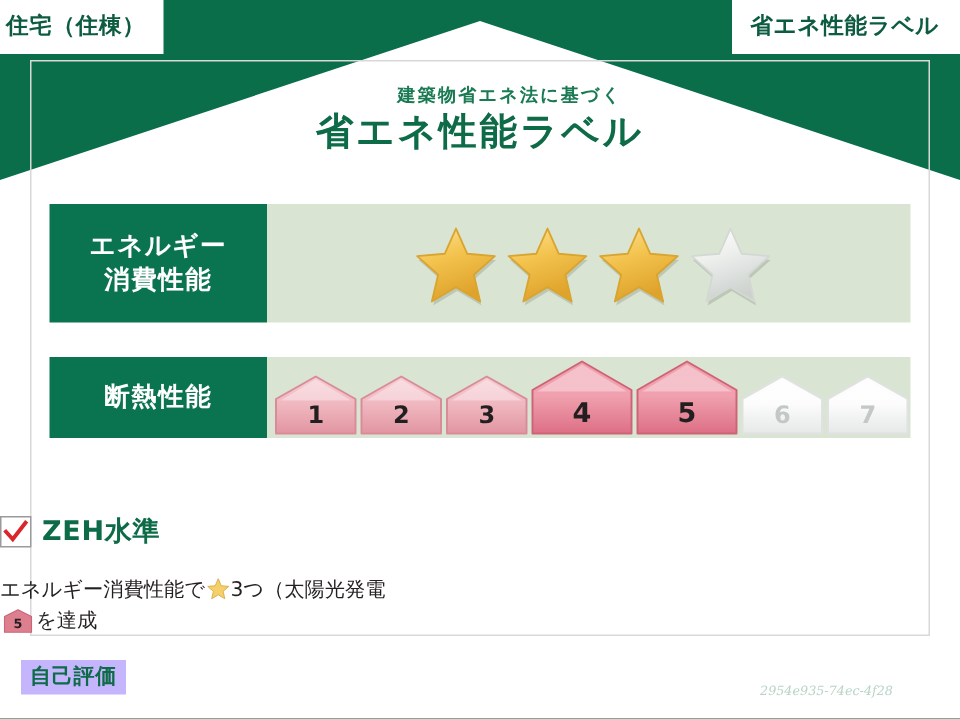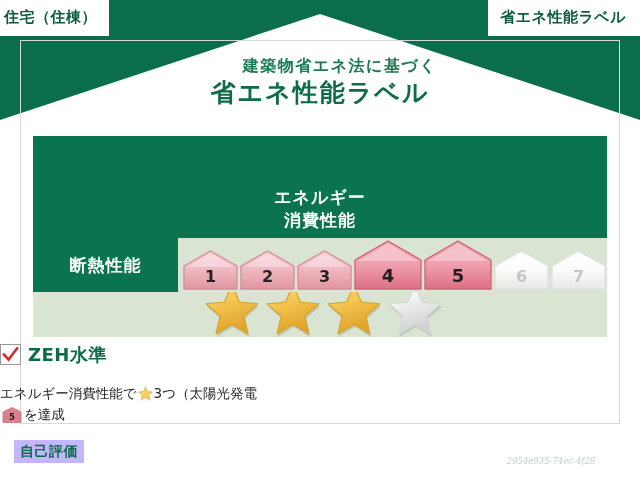--- a/index.html
+++ b/index.html
@@ -51,21 +51,21 @@
   #title-block {
     position: absolute;
     top: 56px;
     left: 0;
     width: 640px;
     text-align: center;
     z-index: 5;
   }
   #title-sub {
     color: #1a7a53;
-    font-size: 16px;
+    font-size: 12px;
     font-weight: bold;
     letter-spacing: 1.5px;
     line-height: 1.2;
     margin: 0 0 4px 0;
     padding-left: 40px;
   }
   #title-main {
     color: #0d6b47;
     font-size: 25px;
     font-weight: bold;
@@ -90,21 +90,21 @@
 
   
   .metric-row {
     position: absolute;
     left: 33px;
     width: 574px;
     display: flex;
     align-items: stretch;
     z-index: 5;
   }
-  #row-energy { top: 136px; height: 79px; flex-direction: column; }
+  #row-energy { top: 136px; height: 79px; }
   #row-insulation { top: 238px; height: 54px; }
 
   .metric-name {
     flex: 0 0 145px;
     background: #0a7350;
     color: #ffffff;
     font-size: 17px;
     font-weight: bold;
     letter-spacing: 1px;
     line-height: 1.35;

